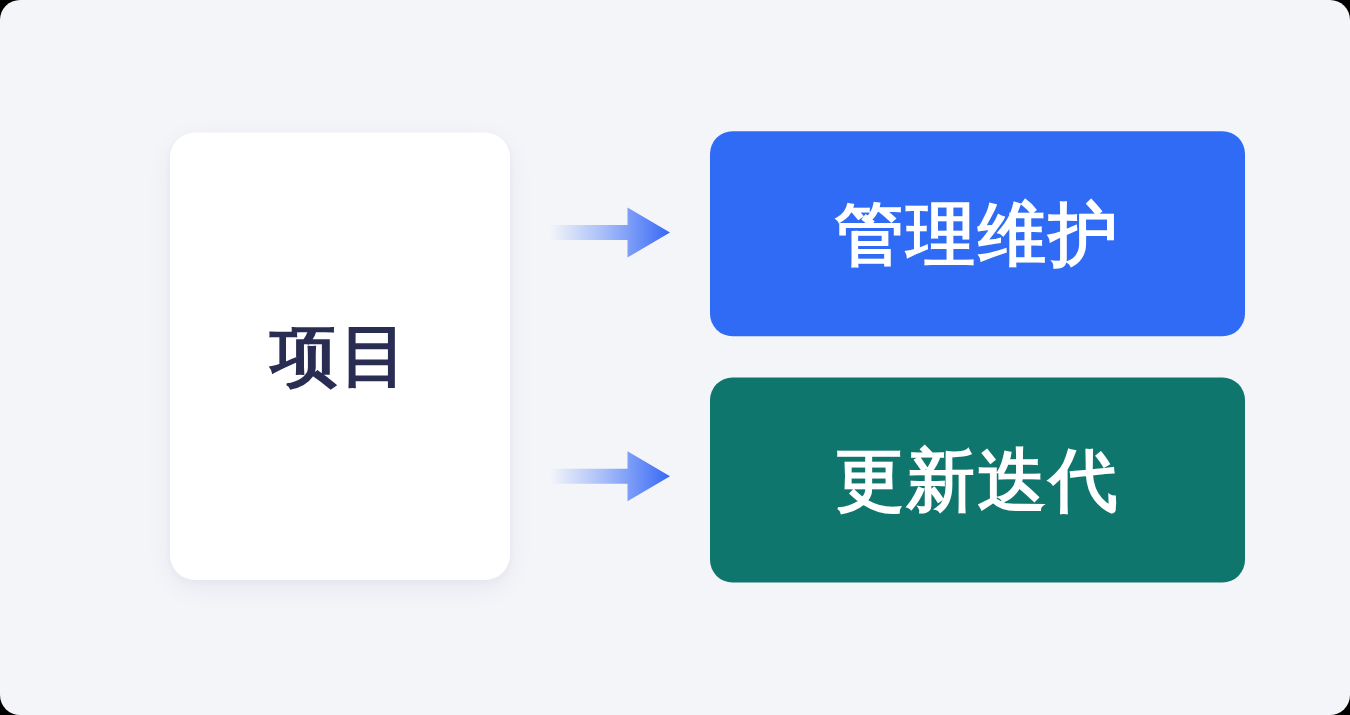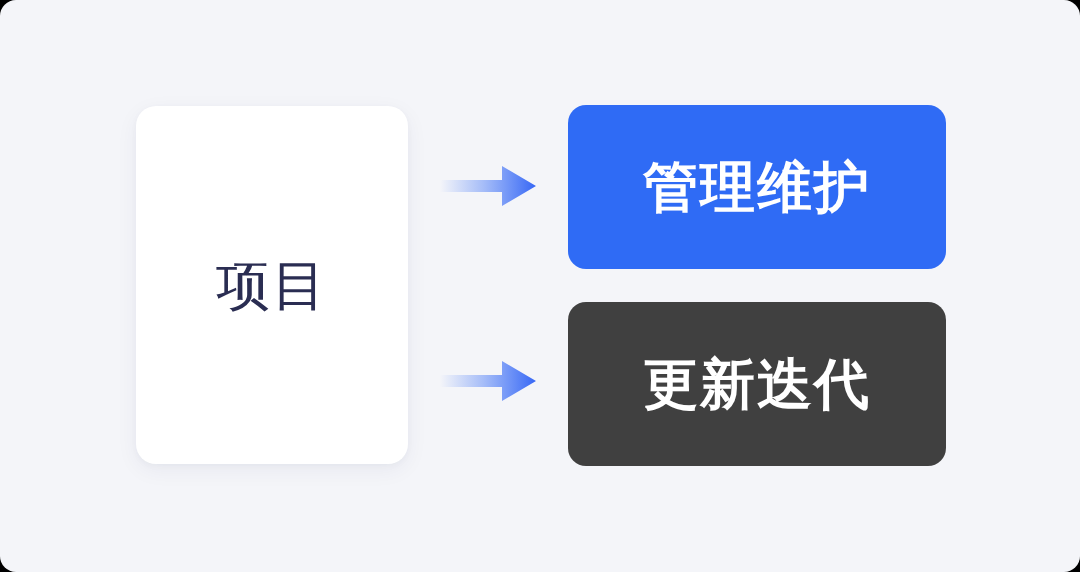--- a/index.html
+++ b/index.html
@@ -36,21 +36,21 @@
     box-shadow: 0 6px 22px rgba(42, 45, 82, 0.055),
                 0 2px 6px rgba(42, 45, 82, 0.035);
     display: flex;
     flex-direction: column;
     align-items: center;
     justify-content: center;
   }
   .source-card-text {
     color: #2a2d52;
     font-size: 54px;
-    font-weight: normal;
+    font-weight: bold;
     line-height: 1.30;
     letter-spacing: 2px;
     text-align: right;
     white-space: nowrap;
   }
 
   
   .arrow {
     position: absolute;
     left: 440px;
@@ -58,41 +58,41 @@
     height: 46px;
   }
   .arrow-top    { top: 163px; }
   .arrow-bottom { top: 358px; }
   .arrow svg { display: block; width: 96px; height: 46px; }
 
   
   .action-btn {
     position: absolute;
     left: 568px;
-    width: 378px;
+    width: 428px;
     height: 164px;
     border-radius: 18px;
     display: flex;
     align-items: center;
     justify-content: center;
     border: none;
     padding: 0;
     cursor: pointer;
     font-family: inherit;
   }
   .action-btn-label {
     color: #ffffff;
     font-size: 55px;
     font-weight: bold;
     letter-spacing: 2px;
     line-height: 1;
     white-space: nowrap;
   }
   .action-btn-primary   { top: 105px; background: #2f6bf5; }
-  .action-btn-secondary { top: 302px; background: #404040; }
+  .action-btn-secondary { top: 302px; background: #0f766e; }
 </style>
 </head>
 <body>
 
 <div id="diagram-canvas">
 
   <div class="source-card">
     <div class="source-card-text">项目</div>
   </div>
 

